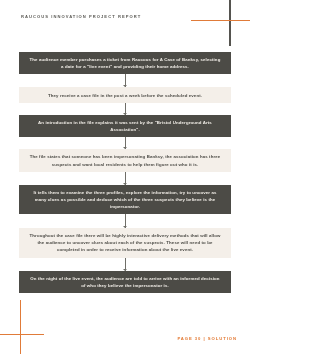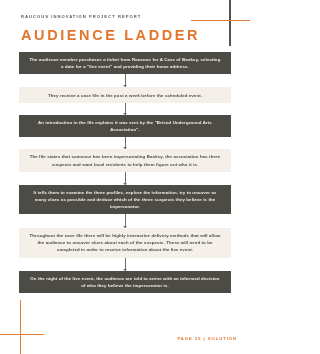--- a/index.html
+++ b/index.html
@@ -102,21 +102,20 @@
 </head>
 <body>
 
 <div class="deco-v-dark"></div>
 <div class="deco-h-orange-top"></div>
 <div class="deco-v-orange-bot"></div>
 <div class="deco-h-orange-bot"></div>
 
 <div class="header">
   <div class="eyebrow">RAUCOUS INNOVATION PROJECT REPORT</div>
-  <div class="title">AUDIENCE LADDER</div>
 </div>
 
 <div class="ladder" id="ladder">
     <div class="step dark">The audience member purchases a ticket from Raucous for A Case of Banksy, selecting a date for a "live event" and providing their home address.</div>
     <div class="connector" style="height: 13px;">
       <span class="arrow"></span>
     </div>
     <div class="step light">They receive a case file in the post a week before the scheduled event.</div>
     <div class="connector" style="height: 12px;">
       <span class="arrow"></span>

